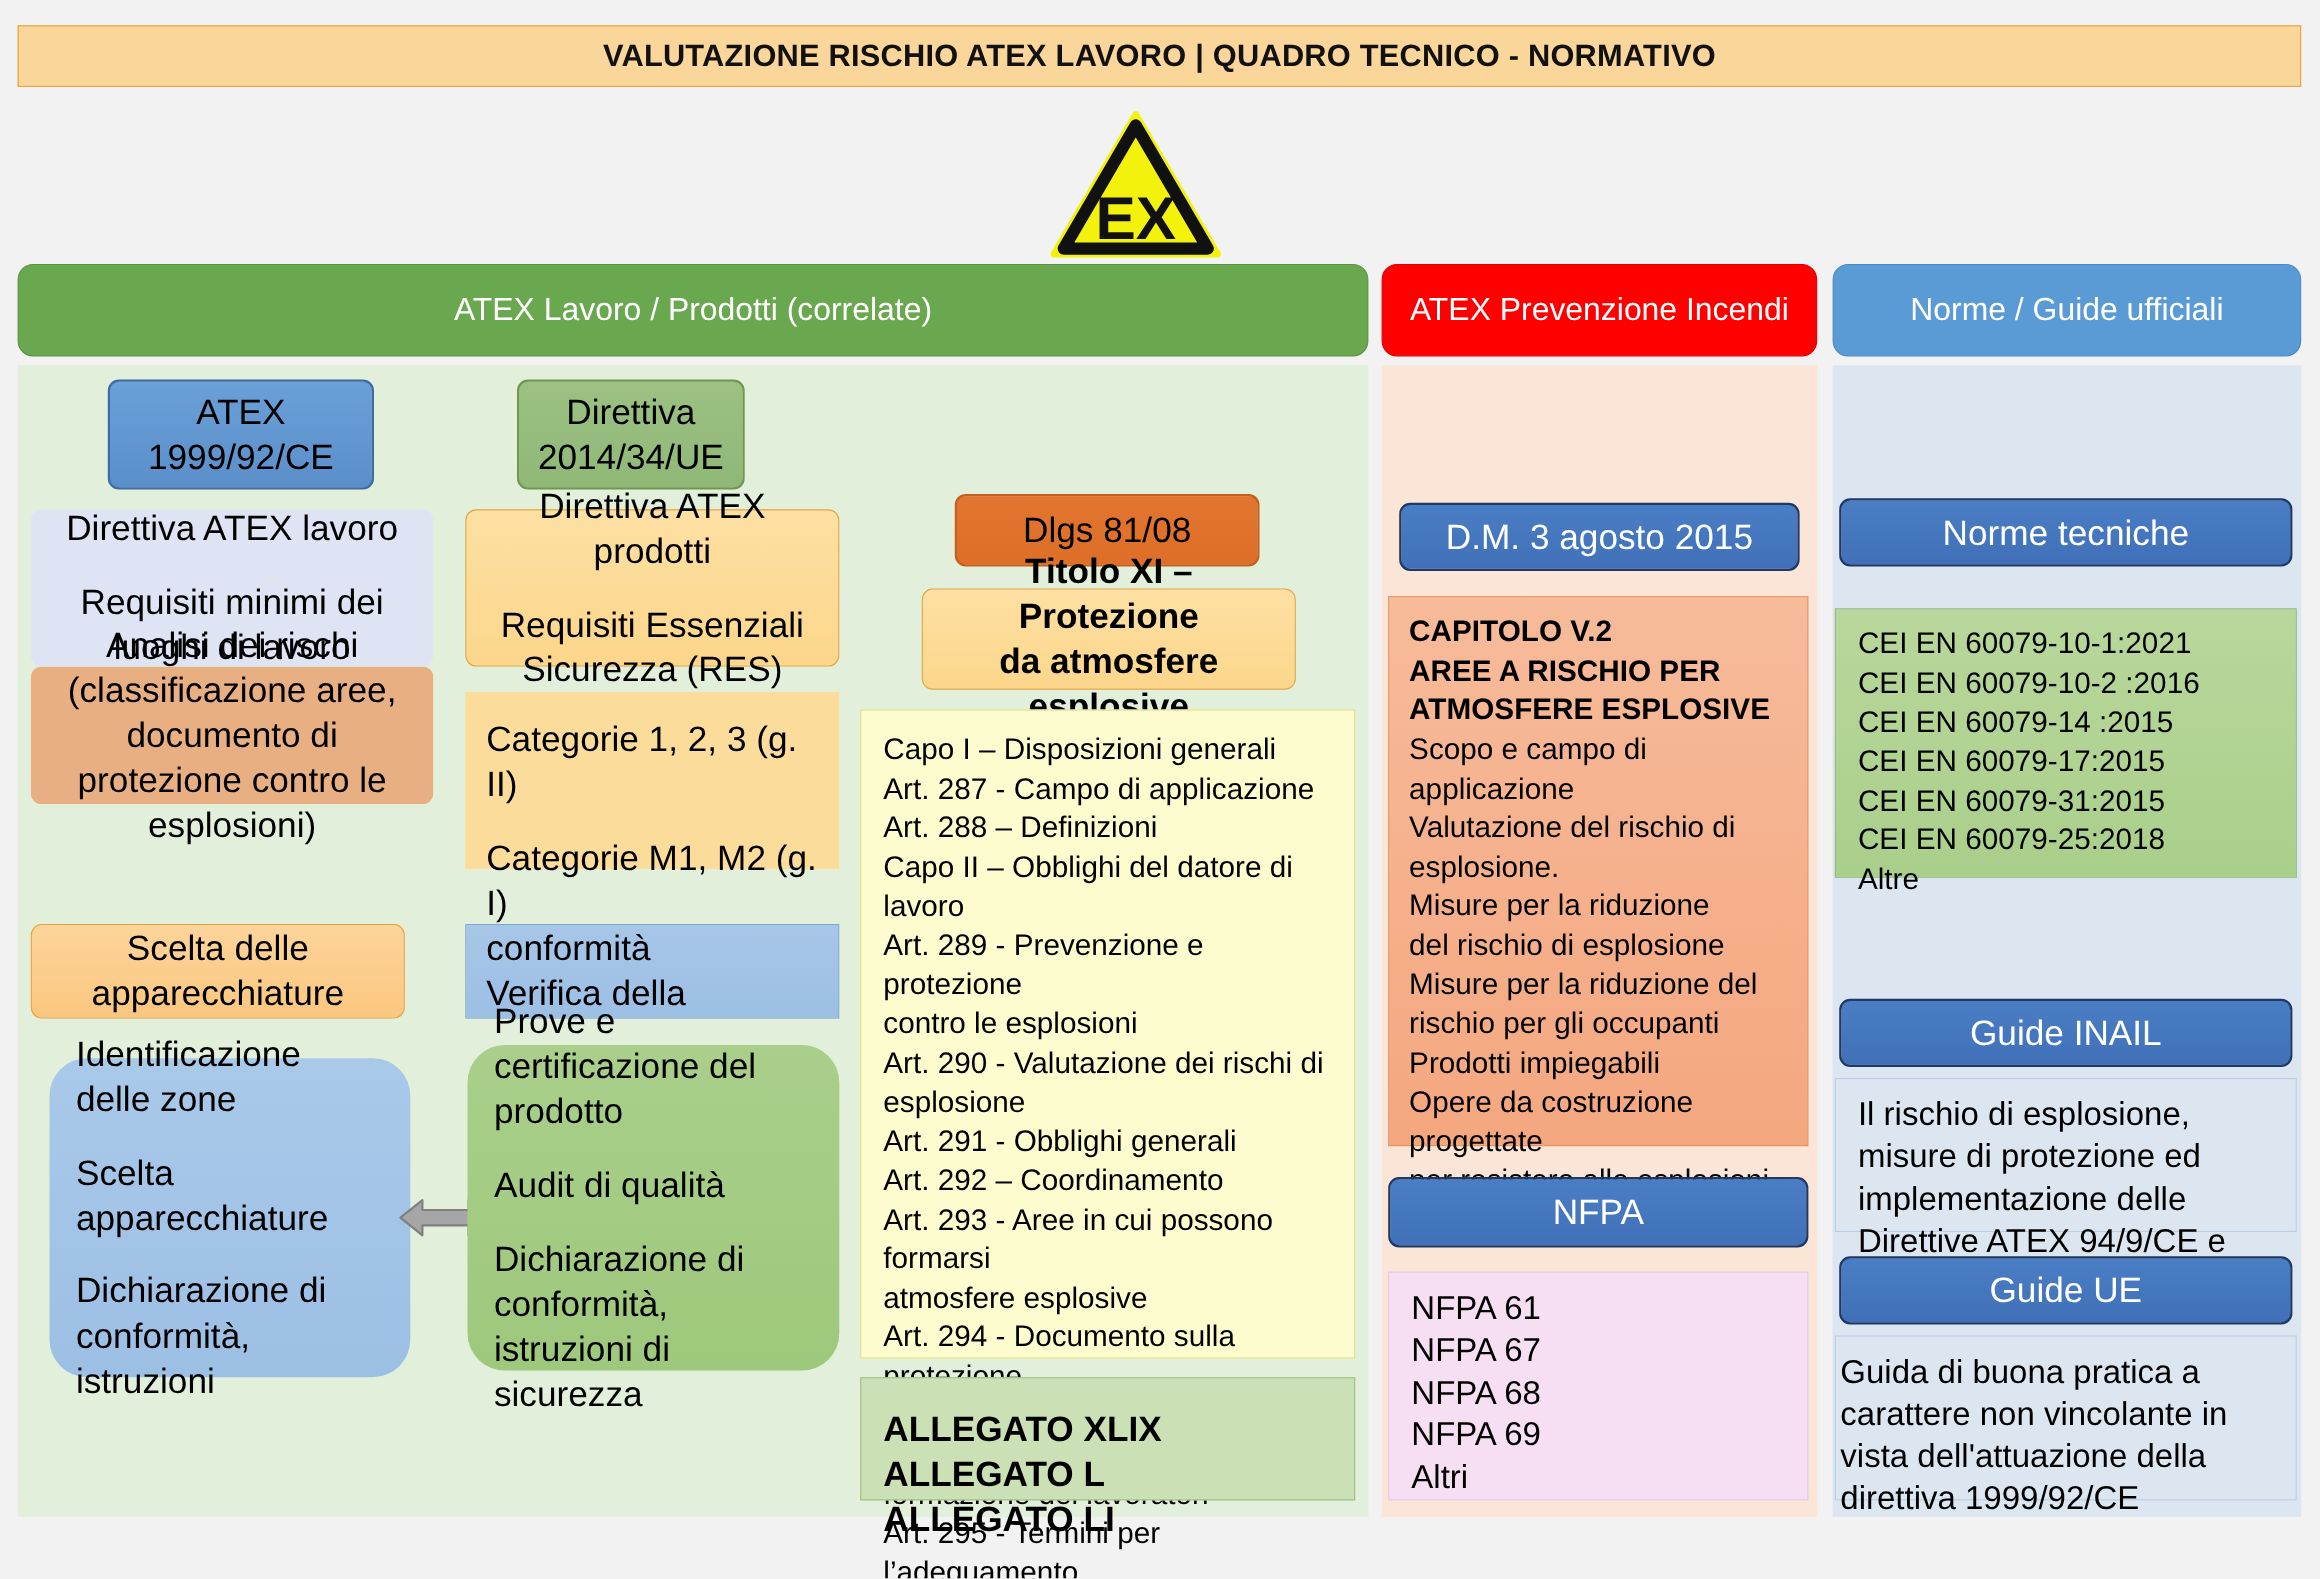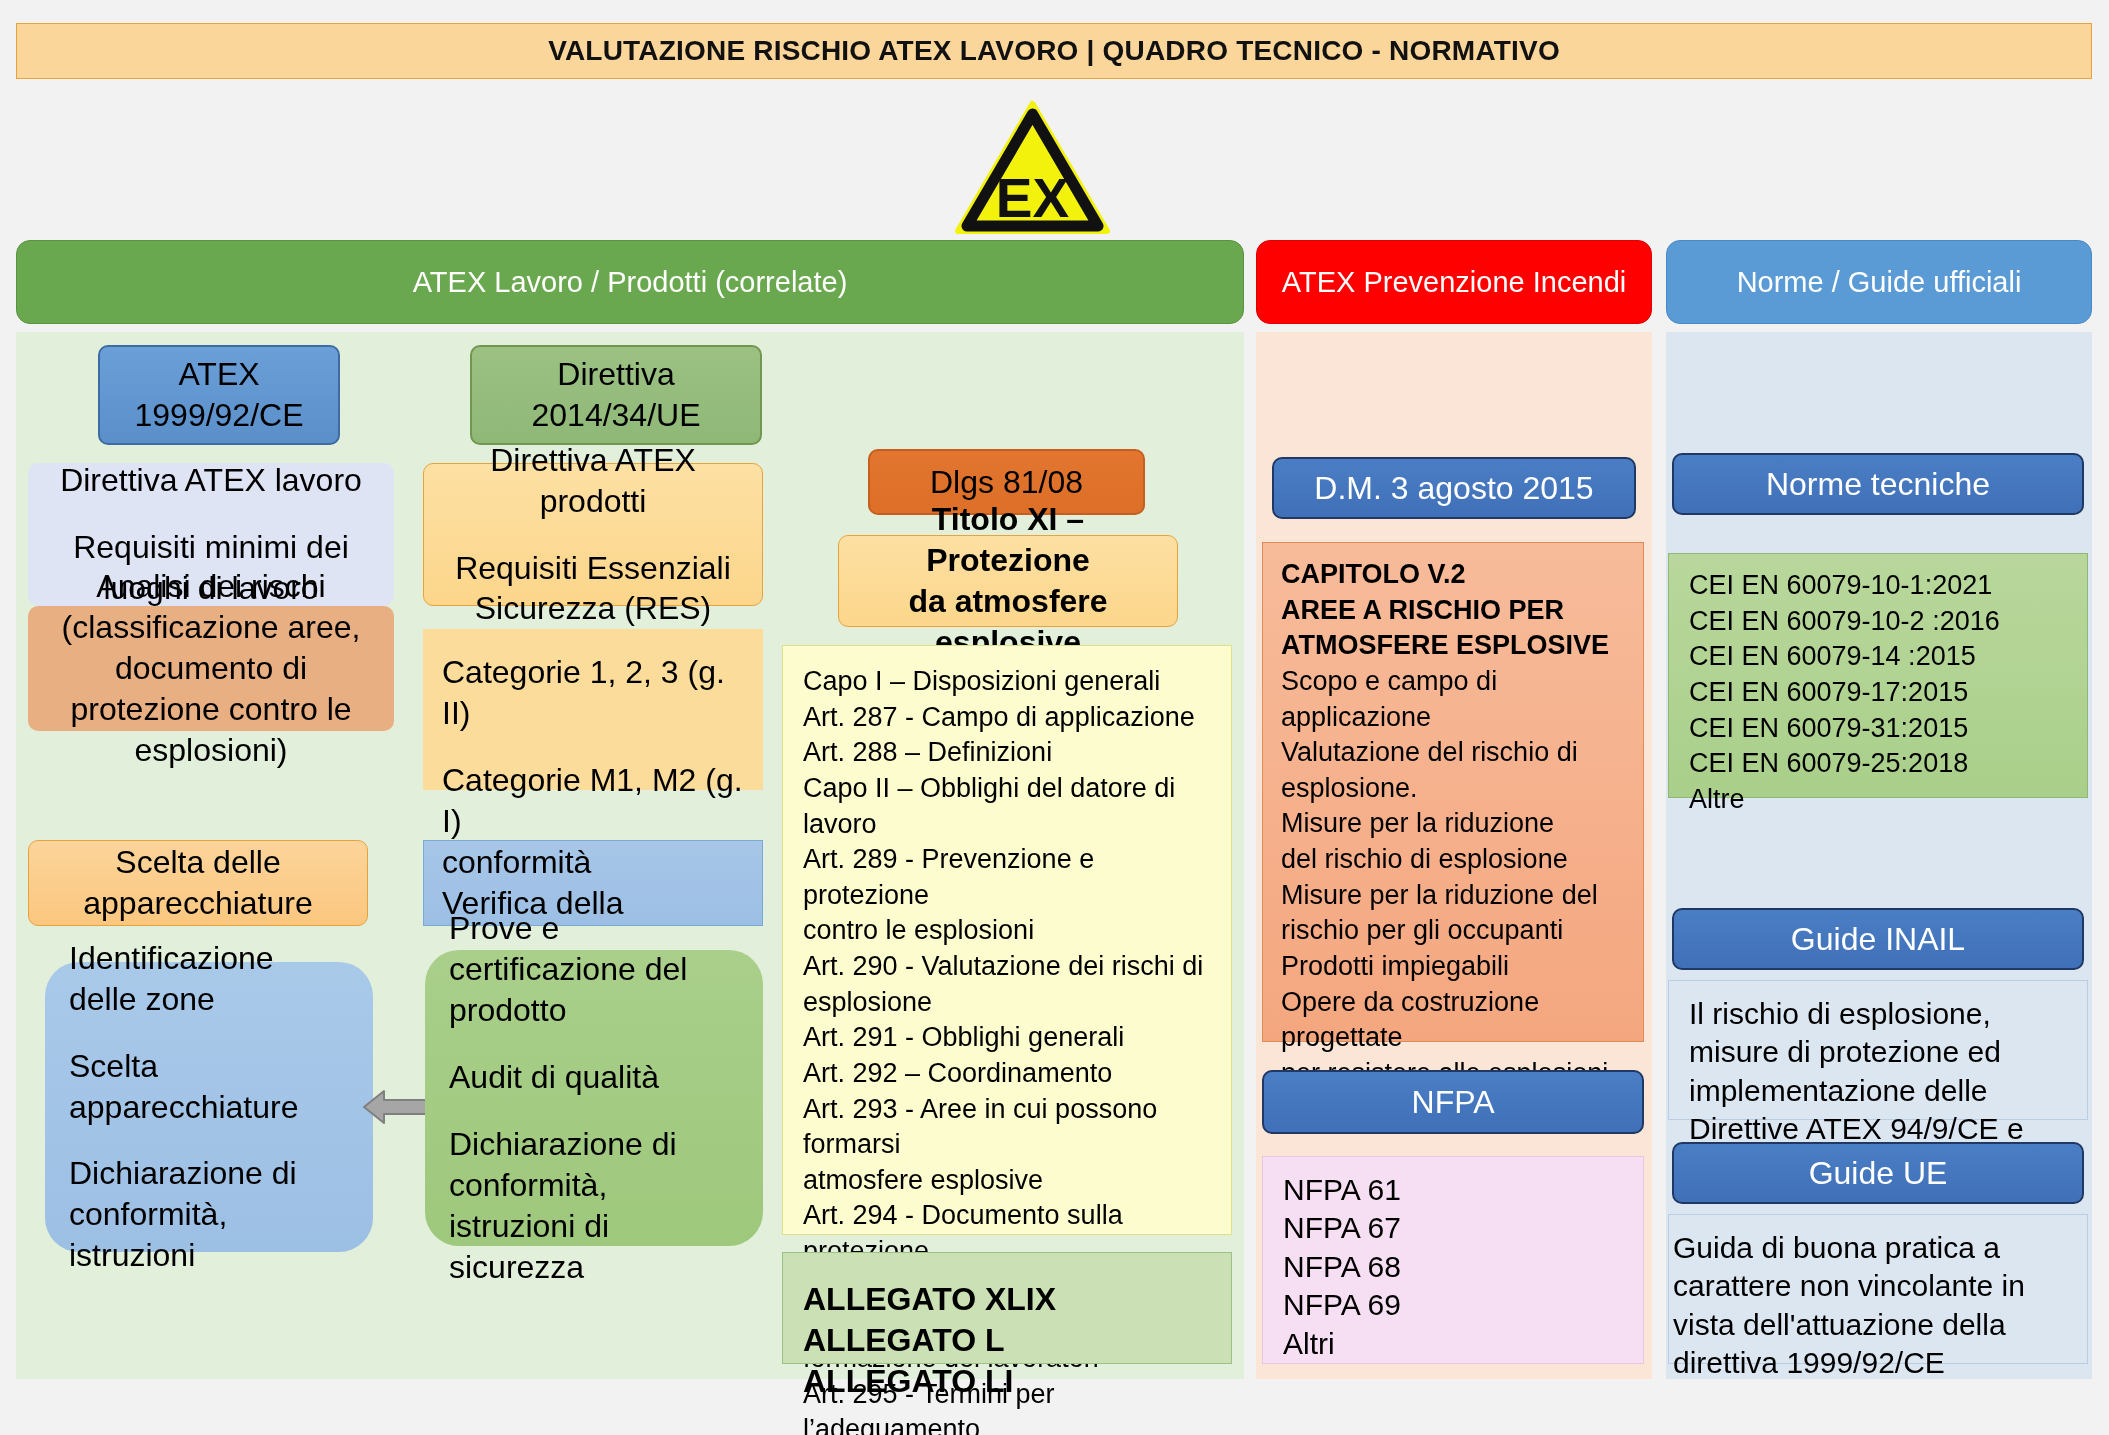--- a/index.html
+++ b/index.html
@@ -175,21 +175,21 @@
     <span class="line">Scelta apparecchiature</span>
     <span class="line">Dichiarazione di conformità, istruzioni</span>
   </div>
 
   <div id="arrow">
     <svg viewBox="0 0 86 44" xmlns="http://www.w3.org/2000/svg">
       <polygon points="2,22 22,6 22,15 64,15 64,6 84,22 64,38 64,29 22,29 22,38" fill="#a6a6a6" stroke="#808080" stroke-width="2" stroke-linejoin="round"></polygon>
     </svg>
   </div>
 
-  <div class="box center pill pill-green fs24" style="left:470px; top:345px; width:292px; height:100px;">
+  <div class="box center pill pill-green fs24" style="left:470px; top:345px; width:207px; height:100px;">
     <span class="line">Direttiva</span>
     <span class="line">2014/34/UE</span>
   </div>
 
   <div class="box center rect rect-amber2 fs24 pad stack-gap-lg" style="left:423px; top:463px; width:340px; height:143px;">
     <span class="line">Direttiva ATEX prodotti</span>
     <span class="line">Requisiti Essenziali Sicurezza (RES)</span>
   </div>
 
   <div class="box left rect rect-amber fs24 pad stack-gap-lg" style="left:423px; top:629px; width:340px; height:161px; justify-content:flex-start; padding-top:22px;">

